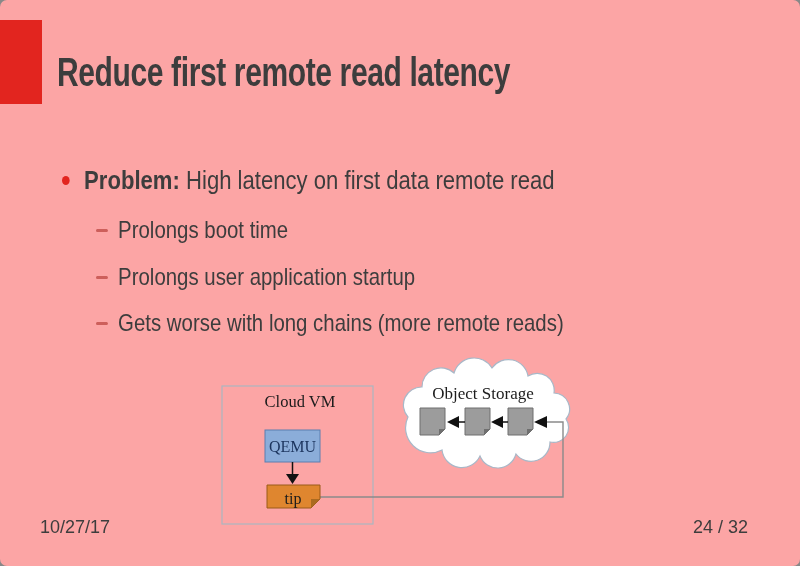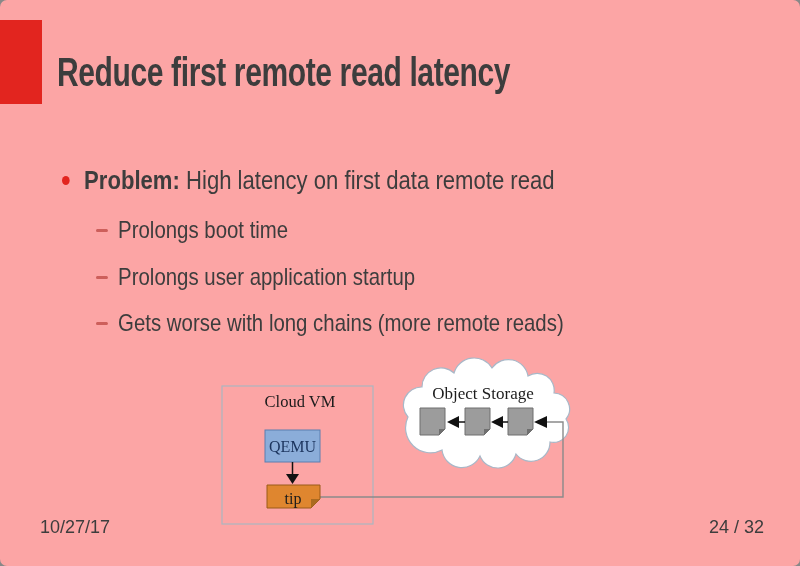--- a/index.html
+++ b/index.html
@@ -49,21 +49,21 @@
   .dlabel {
     font-family:"Liberation Serif", serif; fill:#1c1c1c;
     text-anchor:middle;
   }
   .qemu-label { fill:var(--qemu-text,#1c355e); }
 
   .footer {
     position:absolute; top:517px; font-size:18px; color:var(--text-dark,#3d3d3d);
   }
   .footer-date { left:40px; }
-  .footer-page { right:36px; text-align:right; }
+  .footer-page { right:52px; text-align:right; }
 </style>
 </head>
 <body>
 
 <div class="slide">
 
   <div class="corner-block"></div>
 
   <h1 class="title">Reduce first remote read latency</h1>
 

